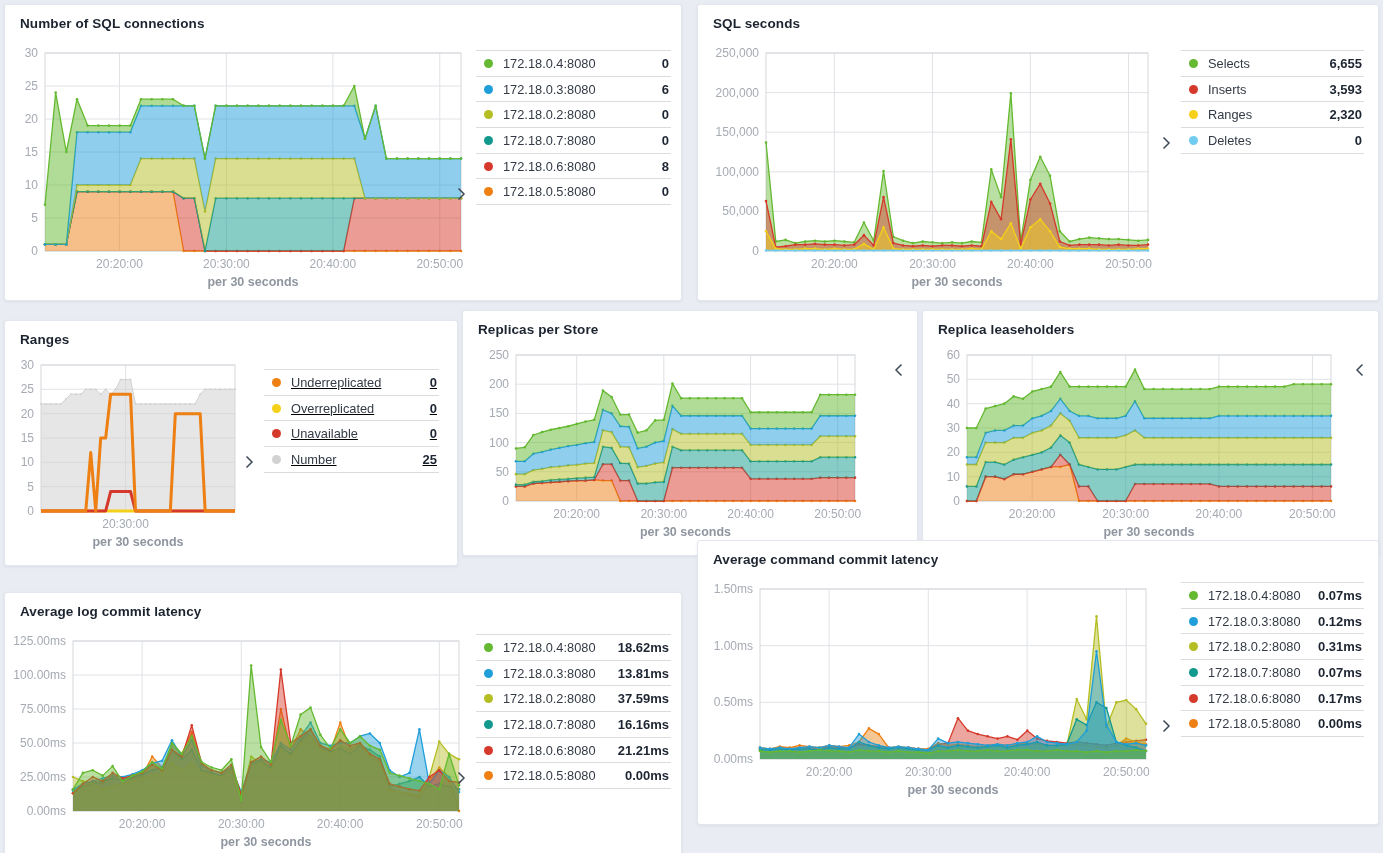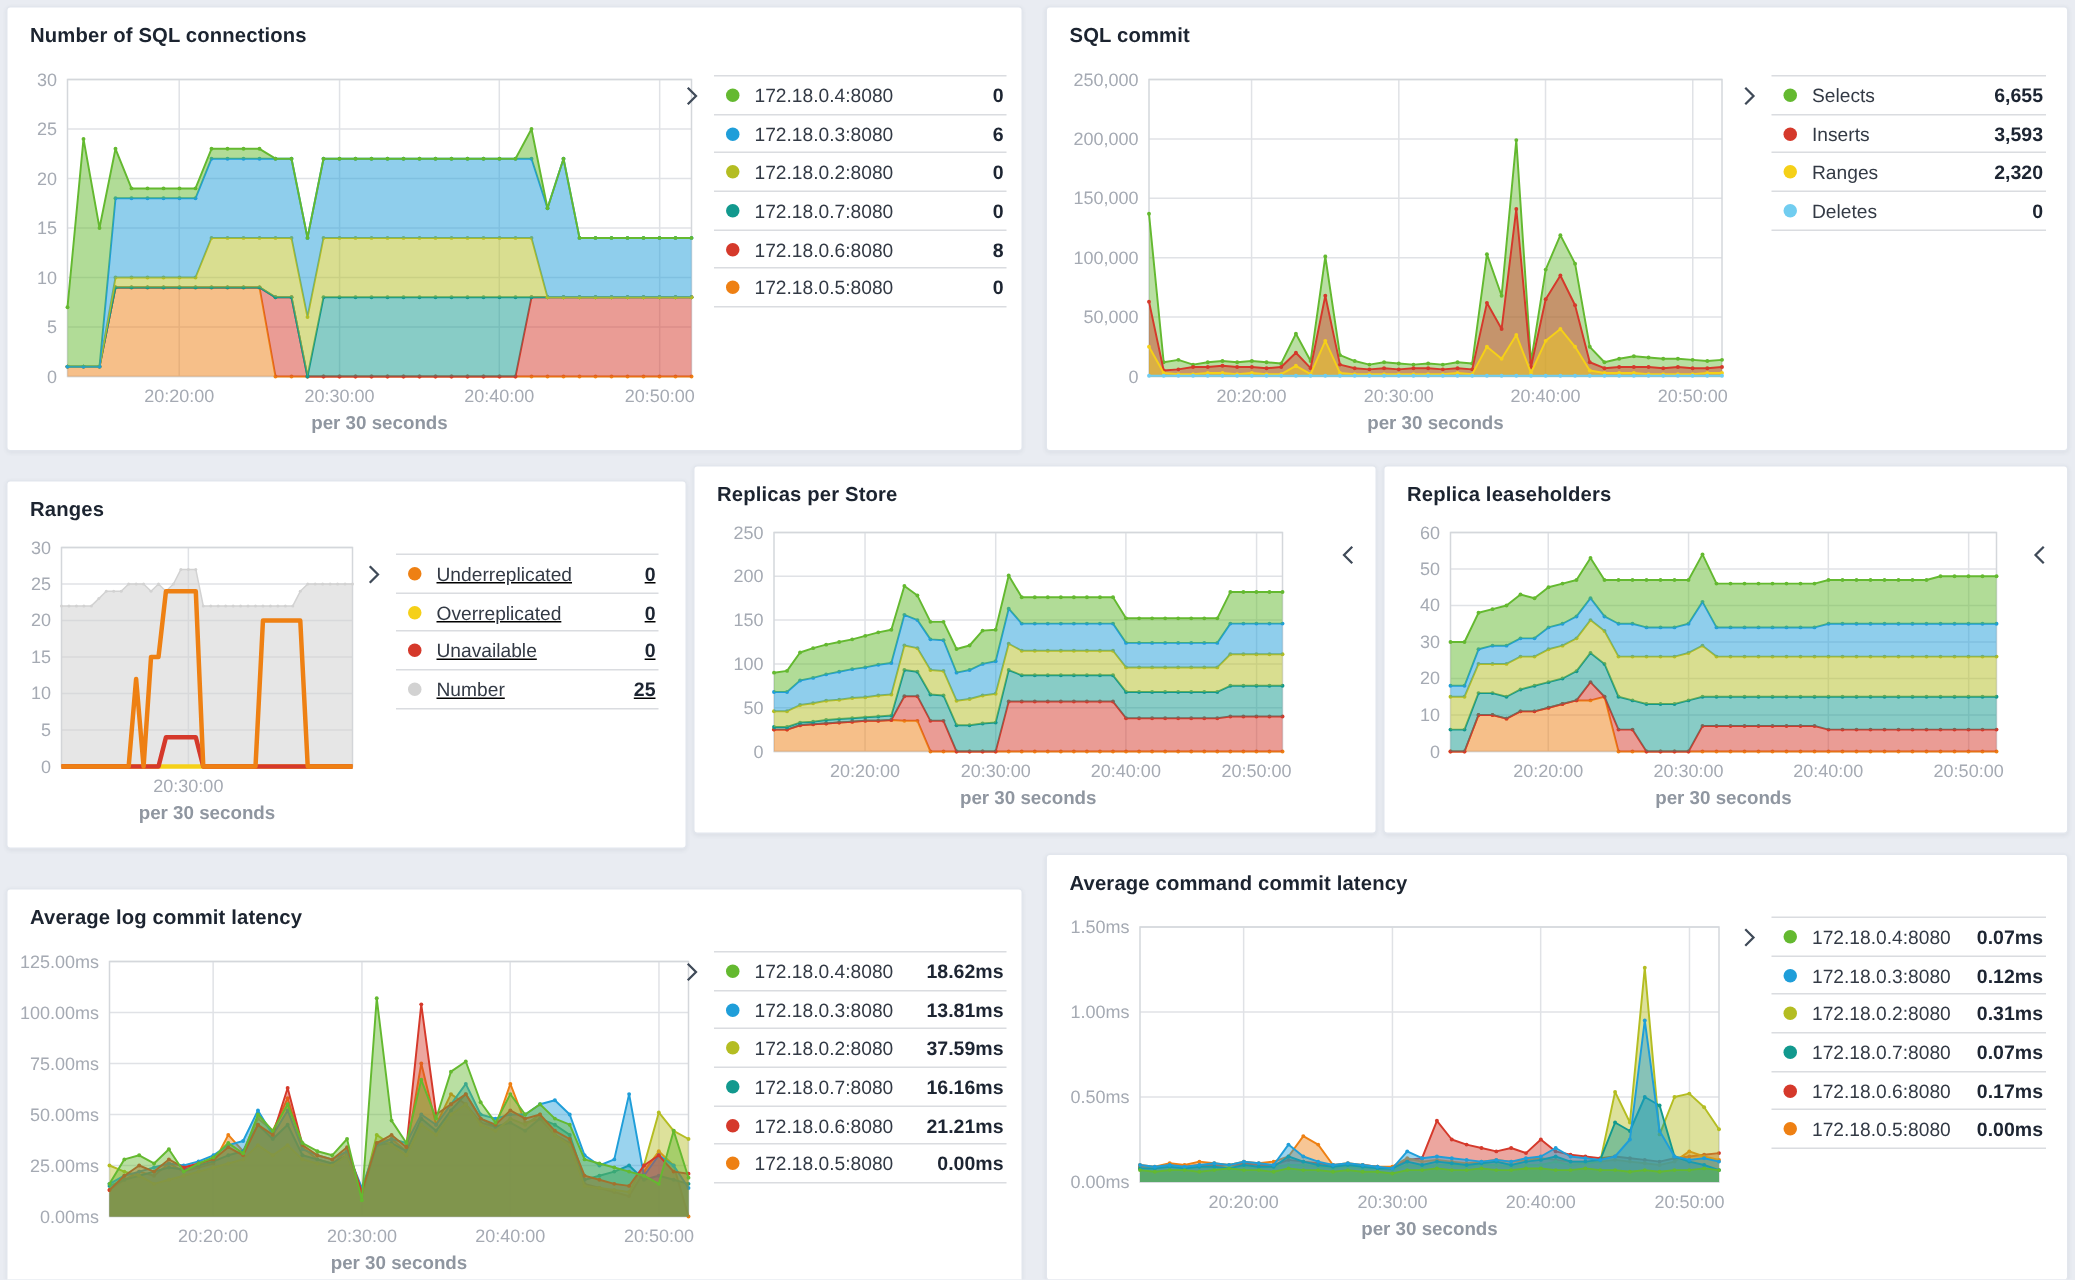--- a/index.html
+++ b/index.html
@@ -4,21 +4,21 @@
 <style>
   * { margin:0; padding:0; box-sizing:border-box; }
   html,body { background:#e9ecf2; font-family:"Liberation Sans", sans-serif; }
   #page { position:relative; width:1383px; height:853px; background:#e9ecf2; overflow:hidden; }
   .panel { position:absolute; background:#fff; border:1px solid #e2e6ed; border-radius:3px;
            box-shadow:0 1px 3px rgba(60,70,90,0.07); }
   .panel-title { position:absolute; left:15px; top:11px; font-size:13.5px; font-weight:700; color:#1c2430; letter-spacing:.1px; }
   svg.chart { position:absolute; display:block; }
   svg text.tick { font-size:12px; fill:#a5aab3; font-family:"Liberation Sans", sans-serif; }
   svg text.xlabel { font-size:12.5px; font-weight:700; fill:#8f96a0; font-family:"Liberation Sans", sans-serif; }
-  .legend { position:absolute; display:flex; align-items:flex-start; }
+  .legend { position:absolute; display:flex; align-items:flex-end; }
   .chev { display:inline-block; margin:7px 6px 0 0; cursor:pointer; flex:0 0 13px; }
   .chev-side { position:absolute; cursor:pointer; }
   .legend-rows { flex:1; border-bottom:1px solid #dadce0; }
   .legend-row { display:flex; align-items:center; height:25.7px; border-top:1px solid #dadce0; cursor:pointer; }
   .lr-dot { width:9px; height:9px; border-radius:50%; flex:0 0 9px; margin:0 10px 0 8px; }
   .lr-lab { font-size:12.8px; color:#333a45; white-space:nowrap; }
   .lr-val { margin-left:auto; font-size:13px; font-weight:700; color:#1d2532; padding-right:2px; }
 </style>
 </head>
 <body>
@@ -340,21 +340,21 @@
           <div class="legend-row">
             <span class="lr-dot" style="background: rgb(238, 128, 19);"></span>
             <span class="lr-lab">172.18.0.5:8080</span>
             <span class="lr-val">0</span>
           </div>
         </div>
     </div>
   </div>
 
   <div class="panel" style="left:697px;top:4px;width:682px;height:297px;">
-    <div class="panel-title">SQL commit</div>
+    <div class="panel-title">SQL seconds</div>
     <svg class="chart" id="chart-1" style="left:4px;top:32px;" width="672" height="260" viewBox="0 0 672 260">
         <line x1="64" x2="446" y1="214" y2="214" stroke="#e0e2e6" stroke-width="1"></line>
         <line x1="64" x2="446" y1="174.4" y2="174.4" stroke="#e0e2e6" stroke-width="1"></line>
         <line x1="64" x2="446" y1="134.8" y2="134.8" stroke="#e0e2e6" stroke-width="1"></line>
         <line x1="64" x2="446" y1="95.2" y2="95.2" stroke="#e0e2e6" stroke-width="1"></line>
         <line x1="64" x2="446" y1="55.599999999999994" y2="55.599999999999994" stroke="#e0e2e6" stroke-width="1"></line>
         <line x1="64" x2="446" y1="16" y2="16" stroke="#e0e2e6" stroke-width="1"></line>
         <line x1="132.378" x2="132.378" y1="16" y2="214" stroke="#e0e2e6" stroke-width="1"></line>
         <line x1="230.552" x2="230.552" y1="16" y2="214" stroke="#e0e2e6" stroke-width="1"></line>
         <line x1="328.344" x2="328.344" y1="16" y2="214" stroke="#e0e2e6" stroke-width="1"></line>
@@ -1553,21 +1553,21 @@
           </div>
           <div class="legend-row">
             <span class="lr-dot" style="background: rgb(238, 128, 19);"></span>
             <span class="lr-lab">172.18.0.5:8080</span>
             <span class="lr-val">0.00ms</span>
           </div>
         </div>
     </div>
   </div>
 
-  <div class="panel" style="left:697px;top:569px;width:682px;height:285px;">
+  <div class="panel" style="left:697px;top:540px;width:682px;height:285px;">
     <div class="panel-title">Average command commit latency</div>
     <svg class="chart" id="chart-6" style="left:4px;top:32px;" width="672" height="248" viewBox="0 0 672 248">
         <line x1="58" x2="444" y1="186" y2="186" stroke="#e0e2e6" stroke-width="1"></line>
         <line x1="58" x2="444" y1="129.33333333333334" y2="129.33333333333334" stroke="#e0e2e6" stroke-width="1"></line>
         <line x1="58" x2="444" y1="72.66666666666667" y2="72.66666666666667" stroke="#e0e2e6" stroke-width="1"></line>
         <line x1="58" x2="444" y1="16" y2="16" stroke="#e0e2e6" stroke-width="1"></line>
         <line x1="127.094" x2="127.094" y1="16" y2="186" stroke="#e0e2e6" stroke-width="1"></line>
         <line x1="226.296" x2="226.296" y1="16" y2="186" stroke="#e0e2e6" stroke-width="1"></line>
         <line x1="325.11199999999997" x2="325.11199999999997" y1="16" y2="186" stroke="#e0e2e6" stroke-width="1"></line>
         <line x1="424.31399999999996" x2="424.31399999999996" y1="16" y2="186" stroke="#e0e2e6" stroke-width="1"></line>

